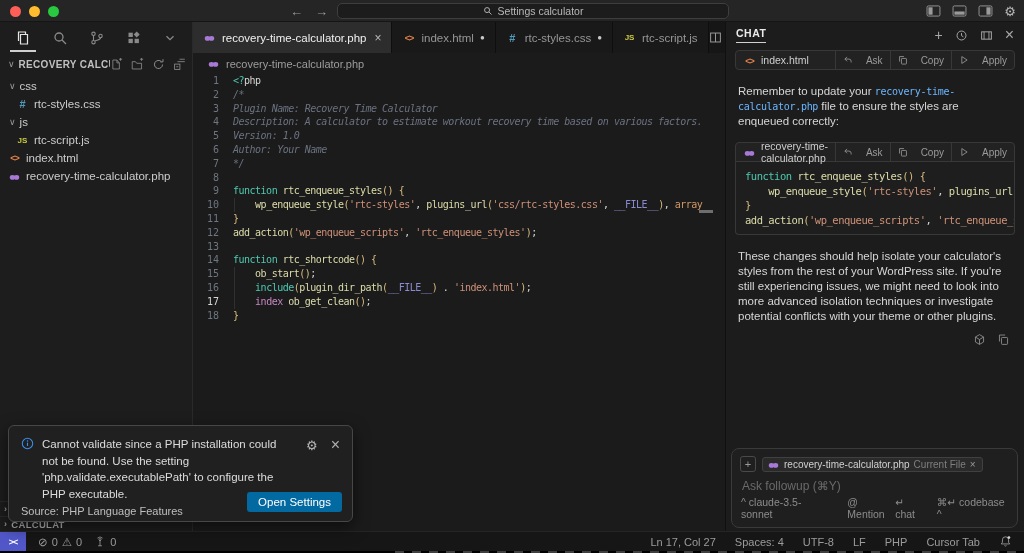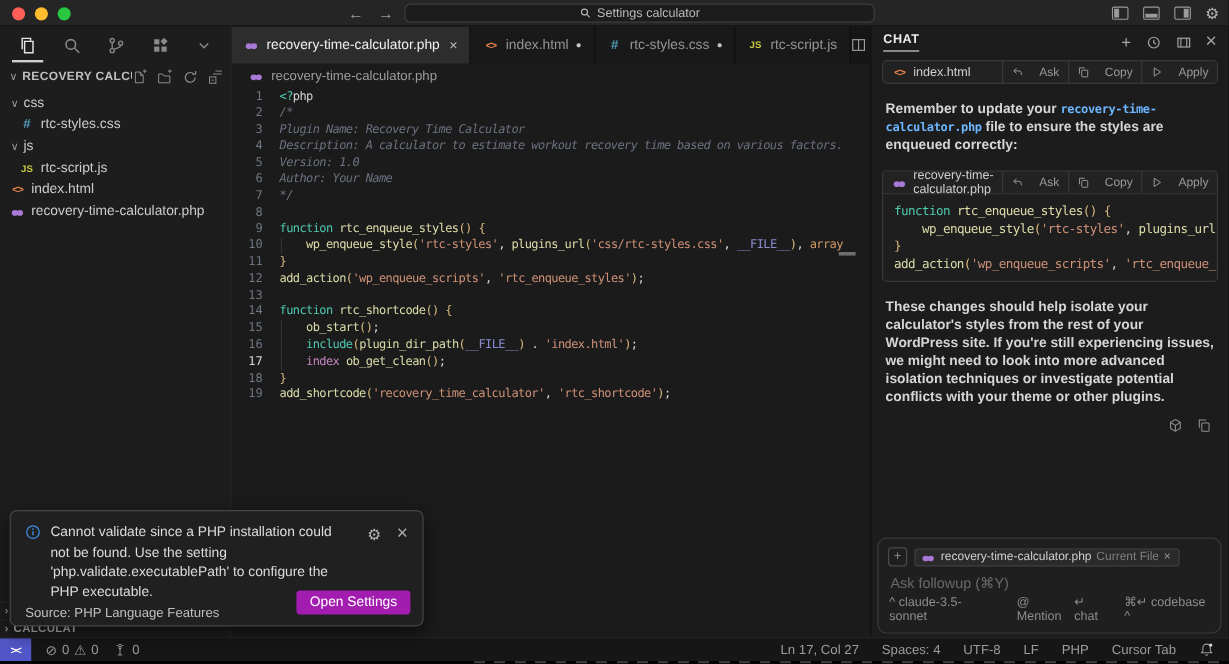--- a/index.html
+++ b/index.html
@@ -67,21 +67,21 @@
   
   .chat { position:absolute; top:22px; left:725px; right:0; bottom:22px; background:#1c1c1c; border-left:1px solid #101010; }
   .chat-header { height:26px; display:flex; align-items:center; padding:0 10px; }
   .chat-title { font-size:10.5px; font-weight:bold; letter-spacing:.5px; color:#eaeaea; border-bottom:1.5px solid #d0d0d0; padding-bottom:3px; }
   .chat-hicons { margin-left:auto; display:flex; align-items:center; gap:12px; color:#a8a8a8; }
   .plus { font-size:14px; line-height:1; }
   .cb-bar { margin:2px 9px 0; height:20px; background:#222222; border:1px solid #383838; border-radius:4px;
     display:flex; align-items:center; gap:5px; padding:0 0 0 7px; font-size:10.5px; color:#cfcfcf; }
   .cb-actions { margin-left:auto; display:flex; align-items:stretch; height:100%; }
   .cb-btn { display:flex; align-items:center; gap:13px; padding:0 7px; font-size:10px; color:#9a9a9a; border-left:1px solid #383838; }
-  .msg { margin:14px 12px 0; font-size:11.5px; line-height:15px; color:#d6d6d6;font-weight:bold; }
+  .msg { margin:14px 12px 0; font-size:11.5px; line-height:15px; color:#d6d6d6; }
   .icode { font-family:"DejaVu Sans Mono", monospace; font-size:10px; letter-spacing:-0.3px; color:#6cb6ff; }
   .cb2 { margin:13px 9px 0; }
   .cb2 .cb-bar { margin:0; border-radius:4px 4px 0 0; }
   .cb-body { border:1px solid #383838; border-top:none; border-radius:0 0 4px 4px; background:#1e1e1e;
     padding:7px 9px; font-family:"DejaVu Sans Mono", monospace; font-size:10.5px; letter-spacing:-0.5px; overflow:hidden; }
   .cb-body .code-line { height:14.5px; line-height:14.5px; }
   .msg-icons { display:flex; justify-content:flex-end; gap:11px; margin:9px 14px 0; color:#8f8f8f; }
   .chat-input { position:absolute; left:5px; right:6px; bottom:3px; height:80px; background:#1f1f1f; border:1px solid #3a3a3a; border-radius:8px; }
   .chip-row { display:flex; align-items:center; gap:6px; padding:7px 8px 0; }
   .plus-btn { width:16px; height:16px; border:1px solid #4a4a4a; border-radius:3px; color:#9a9a9a; font-size:11px;
@@ -96,21 +96,21 @@
   .kbd { color:#8c8c8c; }
 
   
   .toast { position:absolute; left:8px; top:425px; width:345px; height:97px; background:#202020; border:1px solid #474747; border-radius:6px;
     box-shadow:0 5px 16px rgba(0,0,0,.55); z-index:40; }
   .toast-msg { position:absolute; left:12px; top:10px; width:258px; font-size:11.5px; line-height:16.5px; color:#dcdcdc; }
   .toast-msg-row { display:flex; gap:8px; }
   .info-ico { color:#3b8eea; flex:none; margin-top:1px; }
   .toast-icons { position:absolute; right:12px; top:10px; display:flex; gap:13px; color:#b0b0b0; align-items:center; }
   .toast-src { position:absolute; left:12px; bottom:4px; font-size:11px; color:#bfbfbf; }
-  .toast-btn { position:absolute; right:10px; bottom:9px; background:#a21caf; color:#ffffff; font-size:11.5px; padding:4px 11px; border-radius:3px; }
+  .toast-btn { position:absolute; right:10px; bottom:9px; background:#0369a1; color:#ffffff; font-size:11.5px; padding:4px 11px; border-radius:3px; }
 
   
   .statusbar { position:absolute; left:0; right:0; bottom:2px; height:20px; background:#161616; border-top:1px solid #252525;
     display:flex; align-items:center; font-size:11px; color:#9b9b9b; }
   .remote { width:26px; height:100%; background:#5157c8; color:#fff; display:flex; align-items:center; justify-content:center;
     font-size:9px; font-weight:bold; letter-spacing:-1px; }
   .sb-item { display:flex; align-items:center; gap:4px; margin-left:12px; white-space:nowrap; }
   .sb-right { margin-left:auto; display:flex; align-items:center; gap:19px; padding-right:12px; }
   .sb-right .sb-item { margin-left:0;text-align:center; }
   .sym { font-size:11.5px; }
@@ -313,21 +313,20 @@
         <div class="code-line"><span class="gut">9</span><span class="ct"><span class="kw">function</span><span class="fg"> </span><span class="fn">rtc_enqueue_styles</span><span class="punc">()</span><span class="fg"> </span><span class="punc">{</span></span></div>
         <div class="code-line guide"><span class="gut">10</span><span class="ct"><span class="fg">    </span><span class="fn">wp_enqueue_style</span><span class="punc">(</span><span class="str">'rtc-styles'</span><span class="fg">, </span><span class="fn">plugins_url</span><span class="punc">(</span><span class="str">'css/rtc-styles.css'</span><span class="fg">, </span><span class="cst">__FILE__</span><span class="punc">)</span><span class="fg">, </span><span class="arr">array</span></span></div>
         <div class="code-line"><span class="gut">11</span><span class="ct"><span class="punc">}</span></span></div>
         <div class="code-line"><span class="gut">12</span><span class="ct"><span class="fn">add_action</span><span class="punc">(</span><span class="str">'wp_enqueue_scripts'</span><span class="fg">, </span><span class="str">'rtc_enqueue_styles'</span><span class="punc">)</span><span class="fg">;</span></span></div>
         <div class="code-line"><span class="gut">13</span><span class="ct"></span></div>
         <div class="code-line"><span class="gut">14</span><span class="ct"><span class="kw">function</span><span class="fg"> </span><span class="fn">rtc_shortcode</span><span class="punc">()</span><span class="fg"> </span><span class="punc">{</span></span></div>
         <div class="code-line guide"><span class="gut">15</span><span class="ct"><span class="fg">    </span><span class="fn">ob_start</span><span class="punc">()</span><span class="fg">;</span></span></div>
         <div class="code-line guide"><span class="gut">16</span><span class="ct"><span class="fg">    </span><span class="kw">include</span><span class="punc">(</span><span class="fn">plugin_dir_path</span><span class="punc">(</span><span class="cst">__FILE__</span><span class="punc">)</span><span class="fg"> . </span><span class="str">'index.html'</span><span class="punc">)</span><span class="fg">;</span></span></div>
         <div class="code-line guide cur"><span class="gut">17</span><span class="ct"><span class="fg">    </span><span class="ctrl">index</span><span class="fg"> </span><span class="fn">ob_get_clean</span><span class="punc">()</span><span class="fg">;</span></span></div>
         <div class="code-line"><span class="gut">18</span><span class="ct"><span class="punc">}</span></span></div>
-        <div class="code-line"><span class="gut">19</span><span class="ct"><span class="fn">add_shortcode</span><span class="punc">(</span><span class="str">'recovery_time_calculator'</span><span class="fg">, </span><span class="str">'rtc_shortcode'</span><span class="punc">)</span><span class="fg">;</span></span></div>
       </div>
     <div class="overview-dash"></div>
   </div>
 
   <div class="chat">
     <div class="chat-header">
       <span class="chat-title">CHAT</span>
       <span class="chat-hicons">
         <span class="plus">+</span>
         <svg width="13" height="13" viewBox="0 0 16 16">

